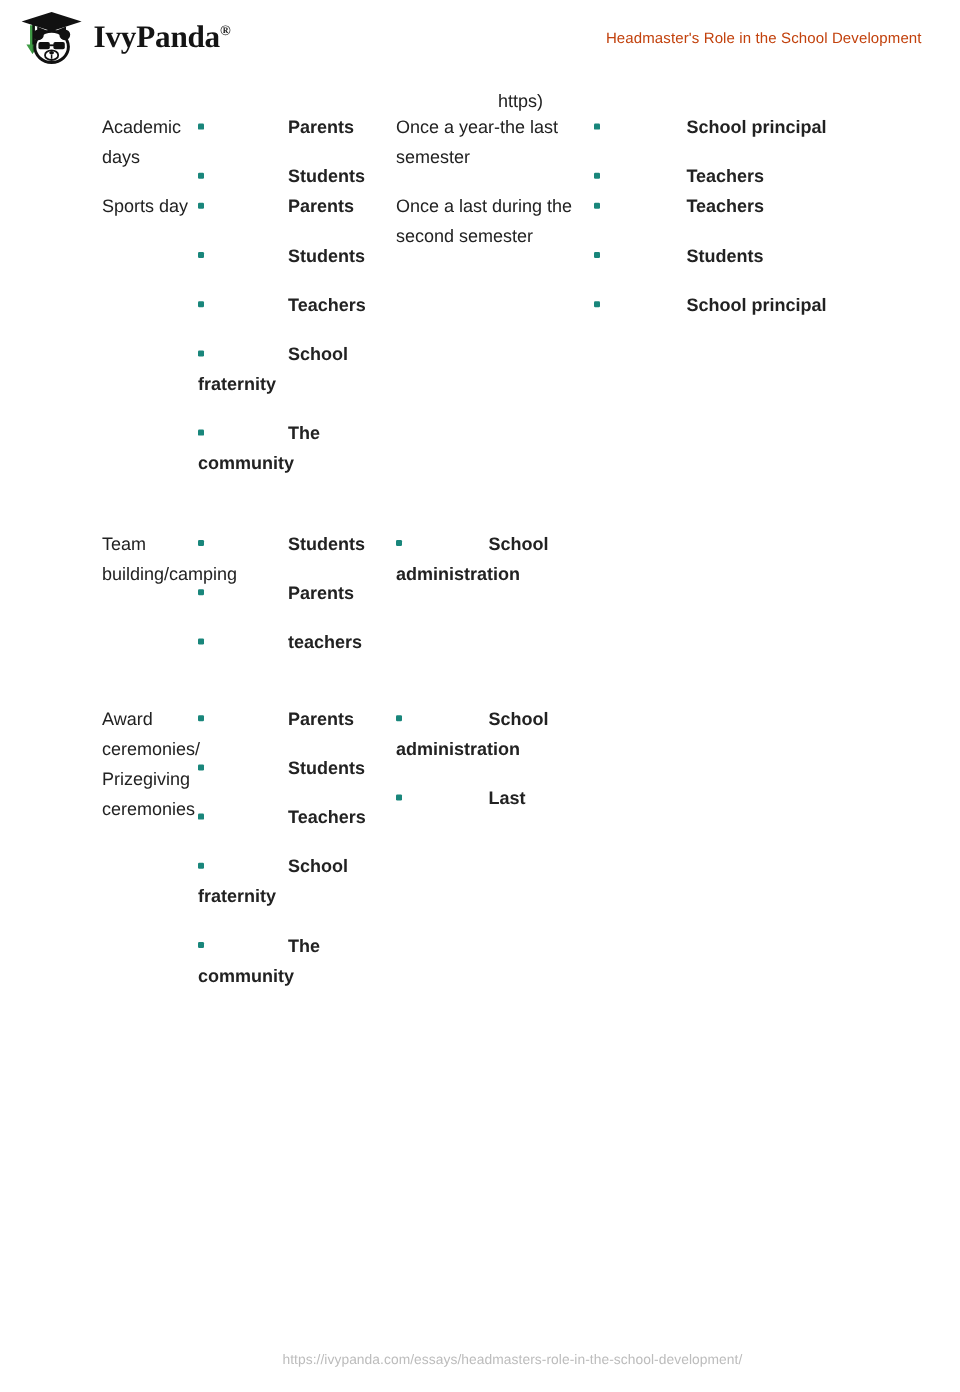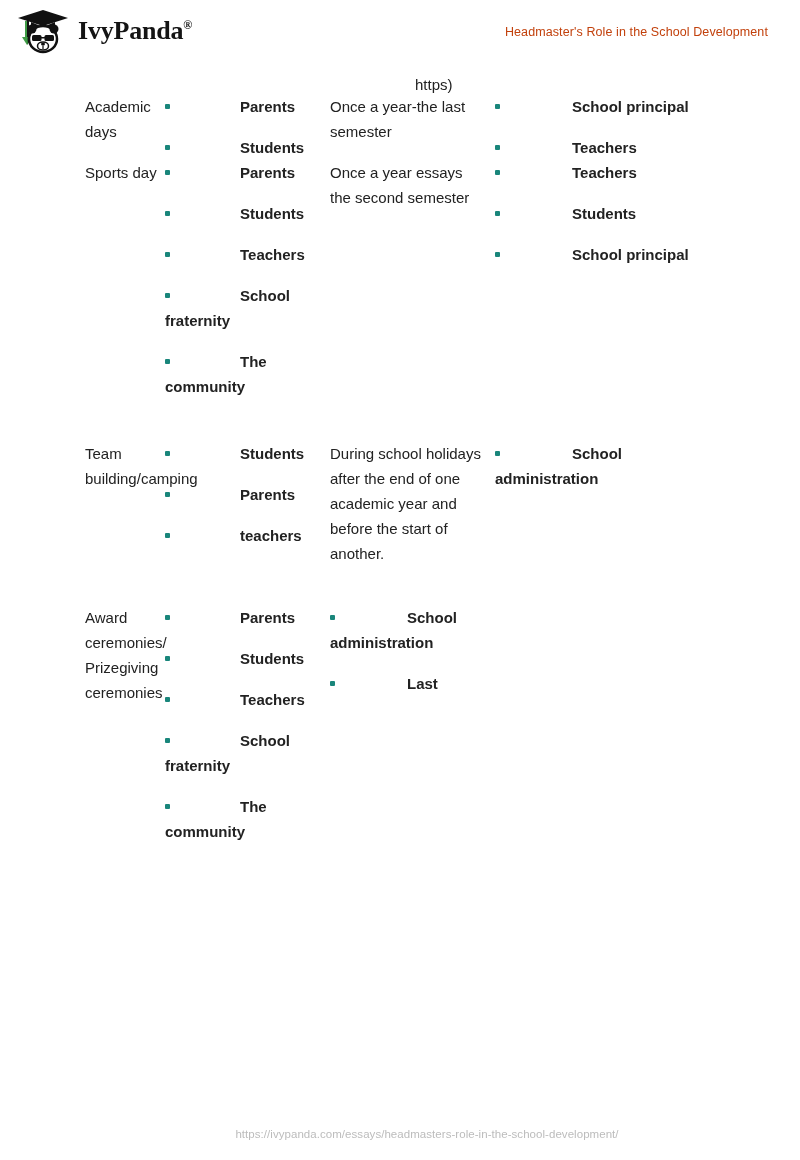--- a/index.html
+++ b/index.html
@@ -244,44 +244,41 @@
       <div class="cell col-parties">
         <ul class="bullet-list">
           <li><span class="bl-dot"></span><span class="bl-gap"></span><span class="bl-text">Parents</span></li>
           <li><span class="bl-dot"></span><span class="bl-gap"></span><span class="bl-text">Students</span></li>
           <li><span class="bl-dot"></span><span class="bl-gap"></span><span class="bl-text">Teachers</span></li>
           <li><span class="bl-dot"></span><span class="bl-gap"></span><span class="bl-text">School fraternity</span></li>
           <li><span class="bl-dot"></span><span class="bl-gap"></span><span class="bl-text">The community</span></li>
         </ul>
       </div>
       <div class="cell col-time">
-        <p>Once a year essays the second semester</p>
+        <p>Once a last during the second semester</p>
       </div>
       <div class="cell col-resp">
         <ul class="bullet-list">
           <li><span class="bl-dot"></span><span class="bl-gap-wide"></span><span class="bl-text">Teachers</span></li>
           <li><span class="bl-dot"></span><span class="bl-gap-wide"></span><span class="bl-text">Students</span></li>
           <li><span class="bl-dot"></span><span class="bl-gap-wide"></span><span class="bl-text">School principal</span></li>
         </ul>
       </div>
     </div>
 
     <div class="trow" style="margin-top:42px;">
       <div class="cell col-activity">
         <p>Team building/camping</p>
       </div>
       <div class="cell col-parties">
         <ul class="bullet-list">
           <li><span class="bl-dot"></span><span class="bl-gap"></span><span class="bl-text">Students</span></li>
           <li><span class="bl-dot"></span><span class="bl-gap"></span><span class="bl-text">Parents</span></li>
           <li><span class="bl-dot"></span><span class="bl-gap"></span><span class="bl-text">teachers</span></li>
         </ul>
-      </div>
-      <div class="cell col-time">
-        <p>During school holidays after the end of one academic year and before the start of another.</p>
       </div>
       <div class="cell col-resp">
         <ul class="bullet-list">
           <li><span class="bl-dot"></span><span class="bl-gap-wide"></span><span class="bl-text">School administration</span></li>
         </ul>
       </div>
     </div>
 
     <div class="trow" style="margin-top:39px;">
       <div class="cell col-activity">

